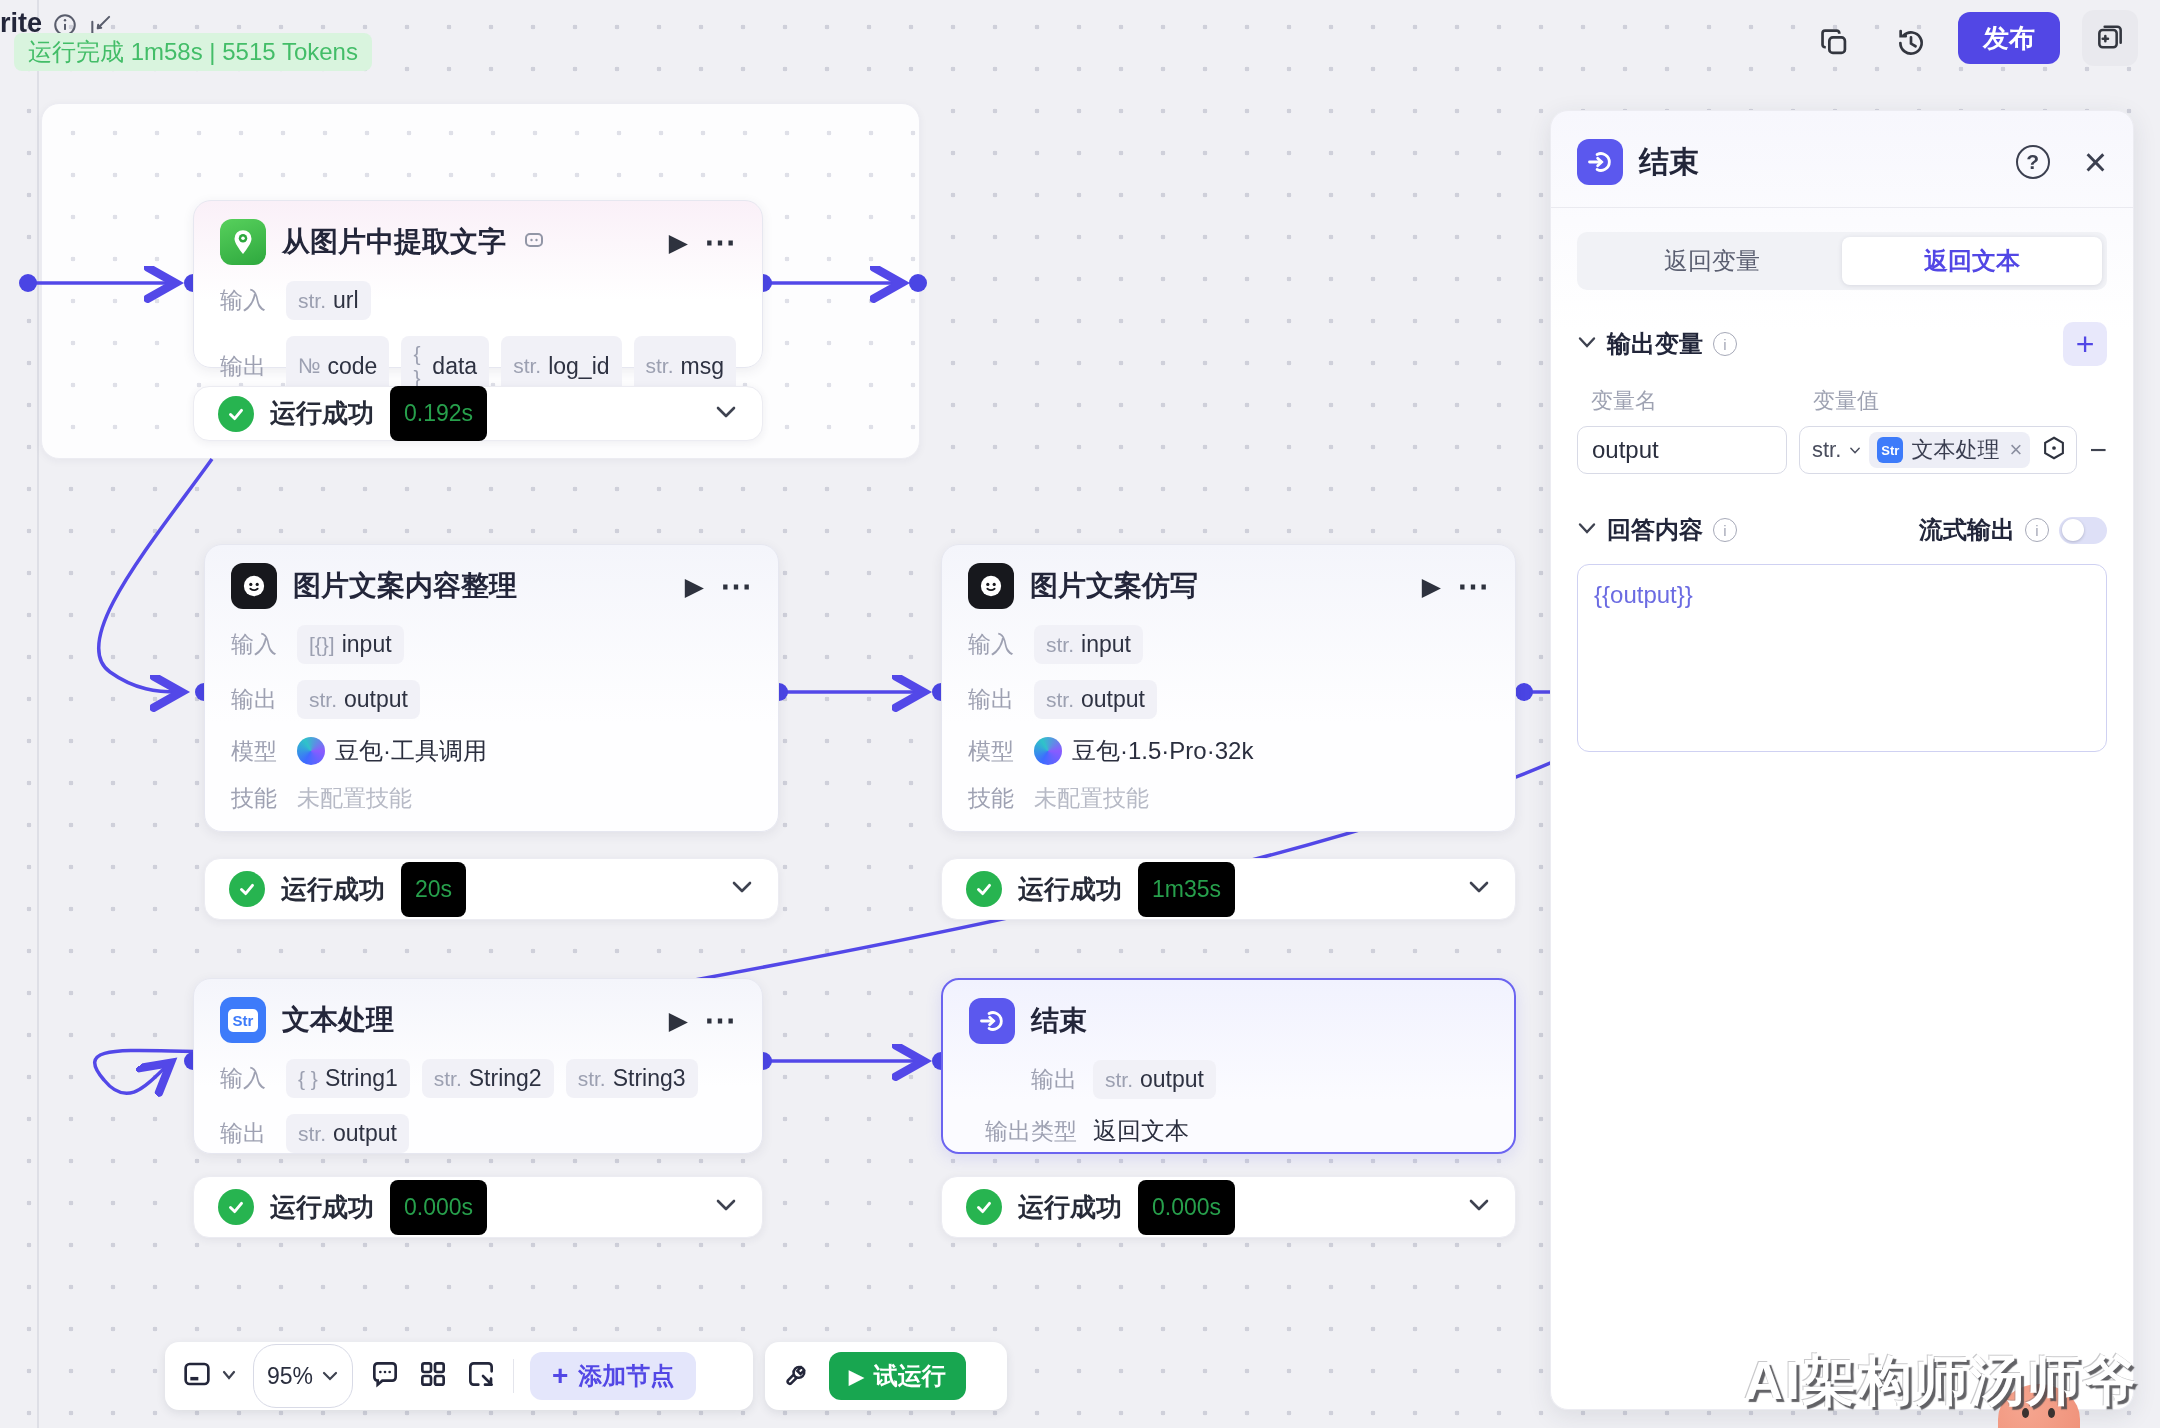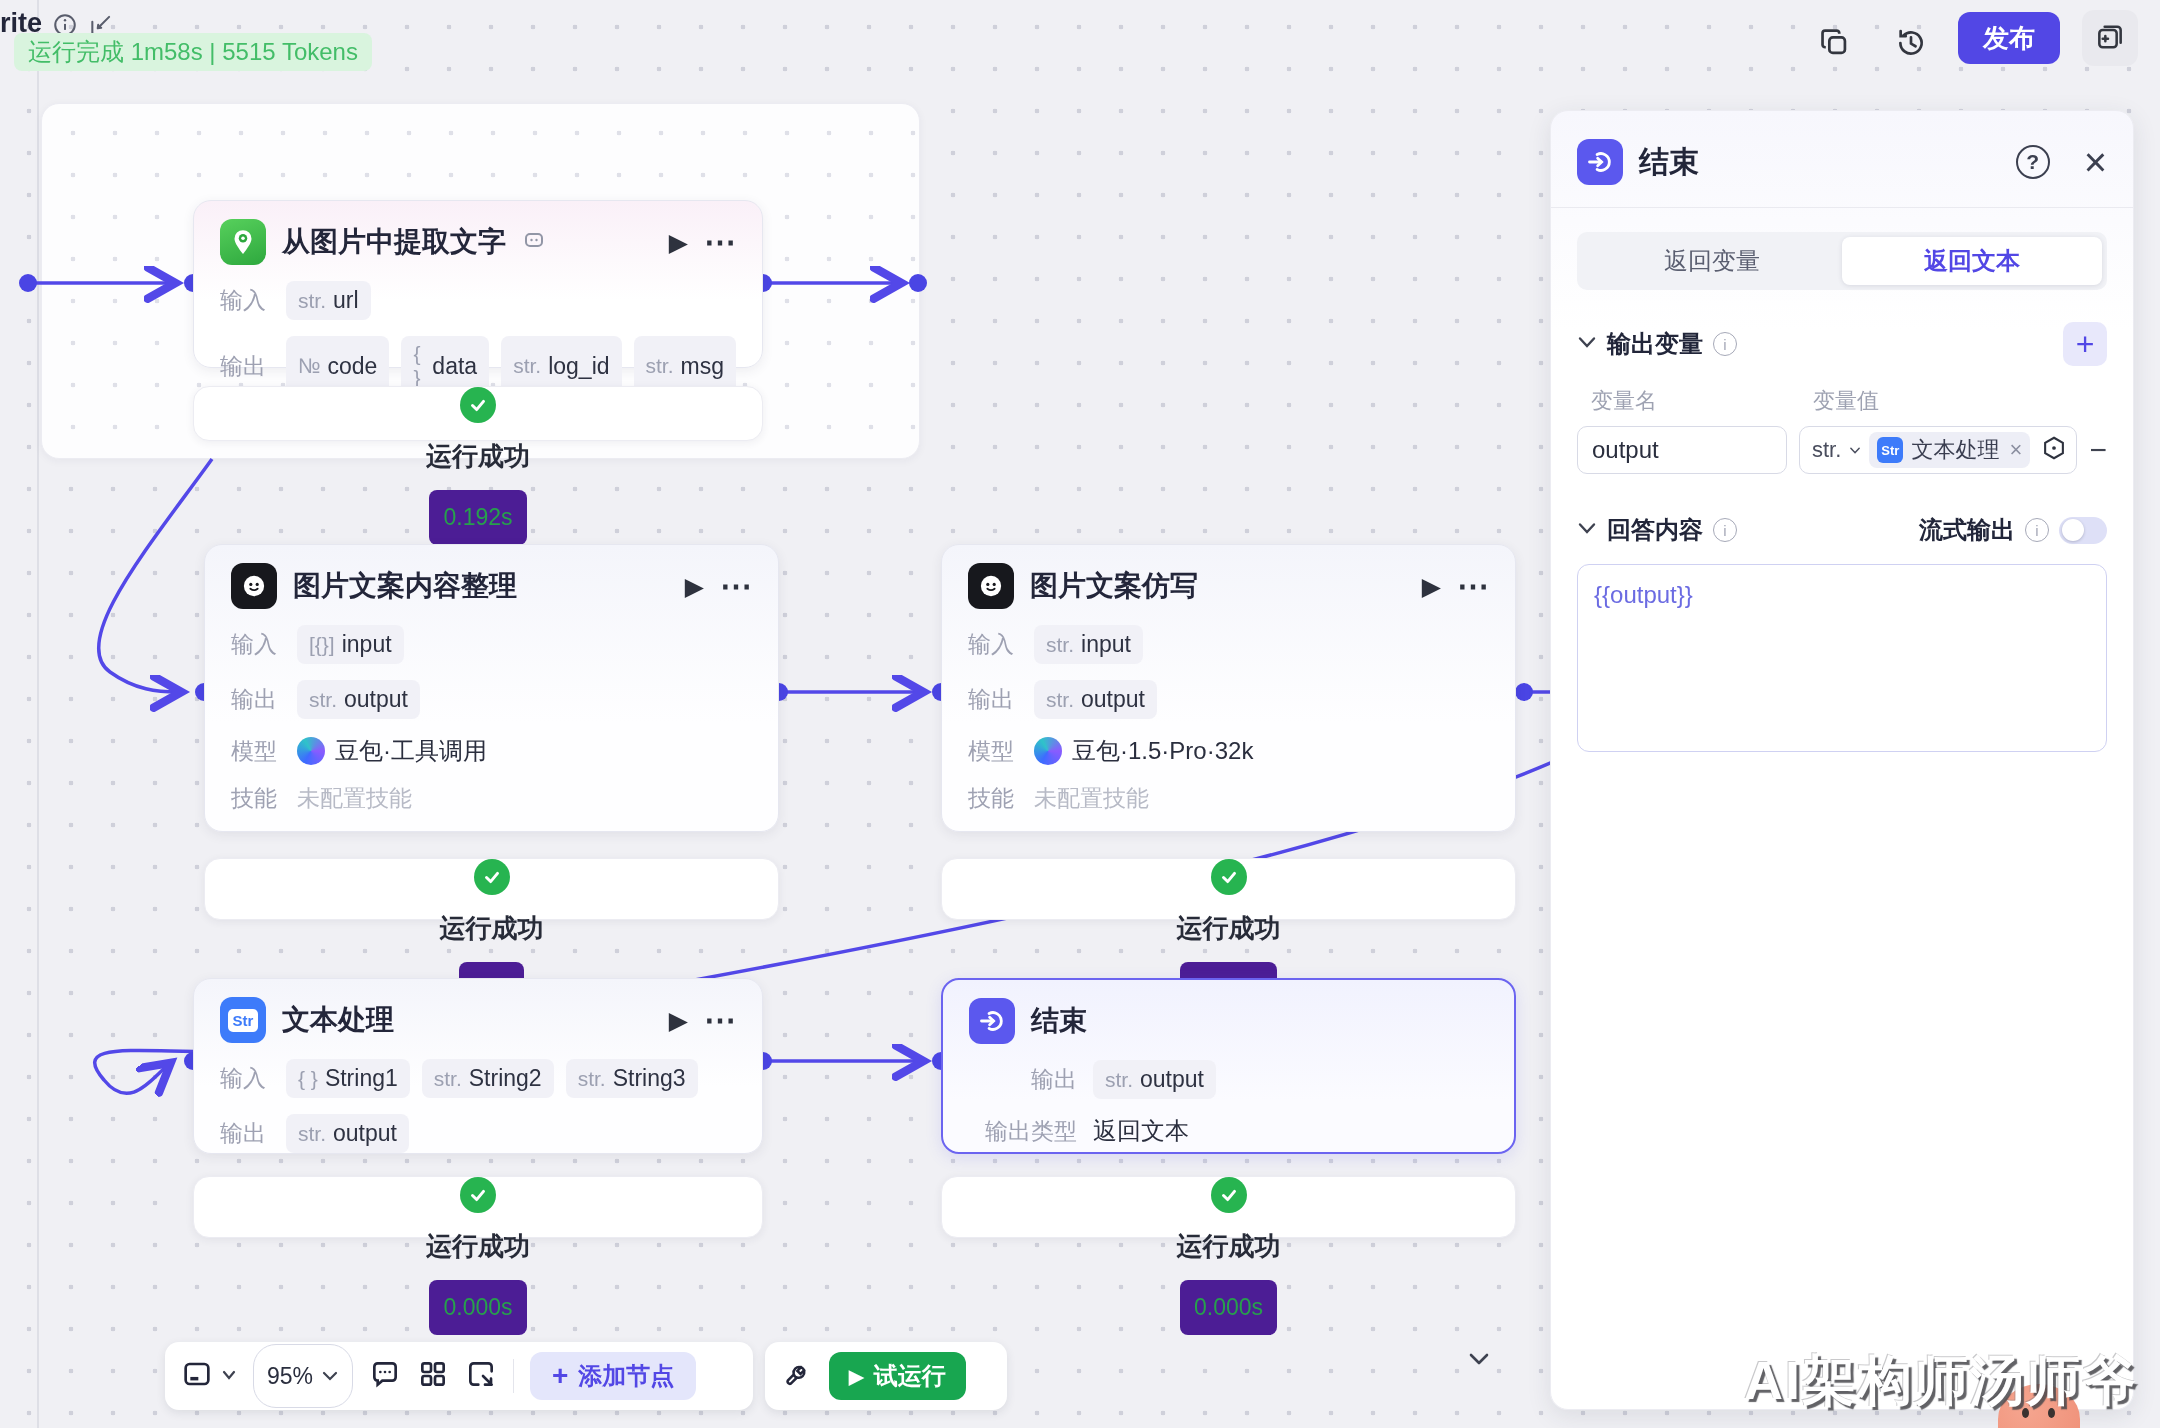--- a/index.html
+++ b/index.html
@@ -44,24 +44,24 @@
   .tag .t { color:#9CA0B1; font-size:21px; }
   .tag .n { color:#2E3242; font-size:23px; font-weight:500; }
   .plainval { font-size:24px; color:#2A2E3E; font-weight:500; }
   .grayval { font-size:23px; color:#B7BAC6; }
   .modelrow { display:flex; align-items:center; gap:10px; }
   .doubao { width:28px; height:28px; border-radius:50%;
     background:conic-gradient(from 210deg, #3D6BFF, #2FC3C9, #8A5BFF, #3D6BFF); }
 
   
   .sbar { position:absolute; display:flex; align-items:center; gap:16px; padding:0 24px;
-    background:#fff; border:1px solid #ECECF2; border-radius:16px; box-shadow:0 2px 8px rgba(40,45,70,.07);flex-direction:column; }
+    background:#fff; border:1px solid #ECECF2; border-radius:16px; box-shadow:0 2px 8px rgba(40,45,70,.07); }
   .scheck { width:36px; height:36px; border-radius:50%; background:#27B450; display:flex; align-items:center; justify-content:center; flex:0 0 auto;}
   .stext { font-size:26px; font-weight:600; color:#272B38; }
-  .stime { background:#4c1d95; color:#27A04C; border-radius:8px; padding:14px 14px; font-size:23px; font-weight:500; }
+  .stime { background:#000000; color:#27A04C; border-radius:8px; padding:14px 14px; font-size:23px; font-weight:500; }
   .schev { margin-left:auto; }
 
   
   .ic { display:inline-block; }
 
   
   .wf-title { position:absolute; left:0px; top:8px; font-size:27px; font-weight:700; color:#23263A; }
   .tb-icon { position:absolute; cursor:pointer; }
   .run-badge { position:absolute; left:14px; top:33px; height:38px; background:#D9F4DE; color:#43BD68;
     border-radius:8px; display:flex; align-items:center; padding:0 14px; font-size:24px; font-weight:500; }

